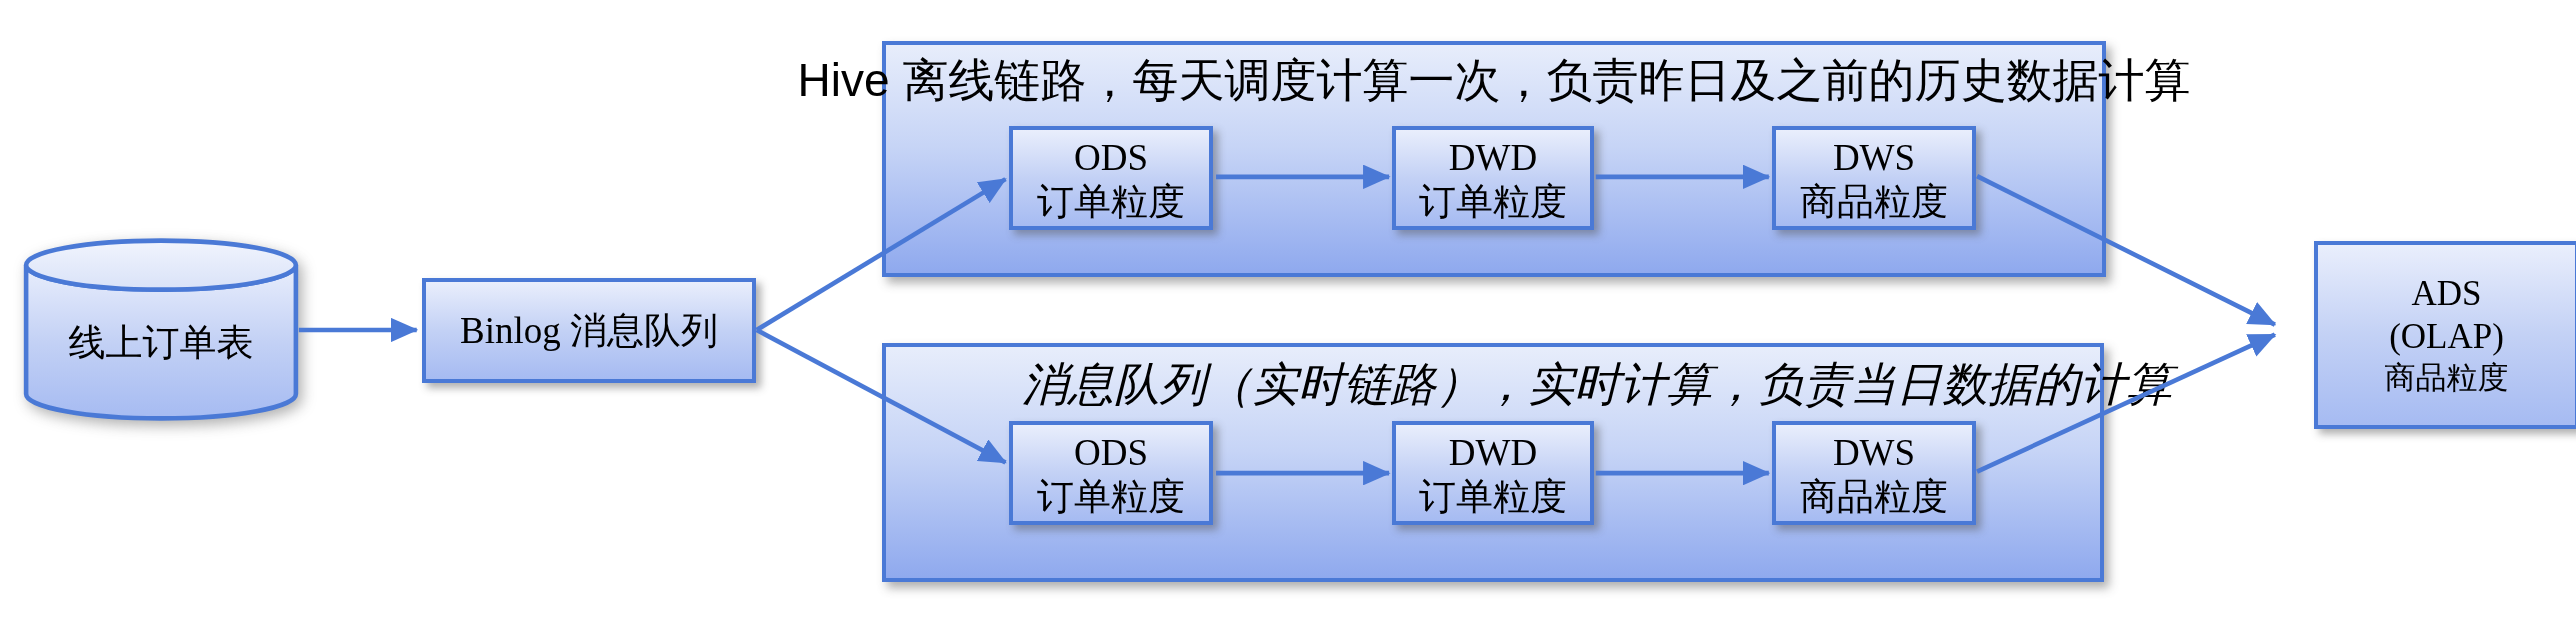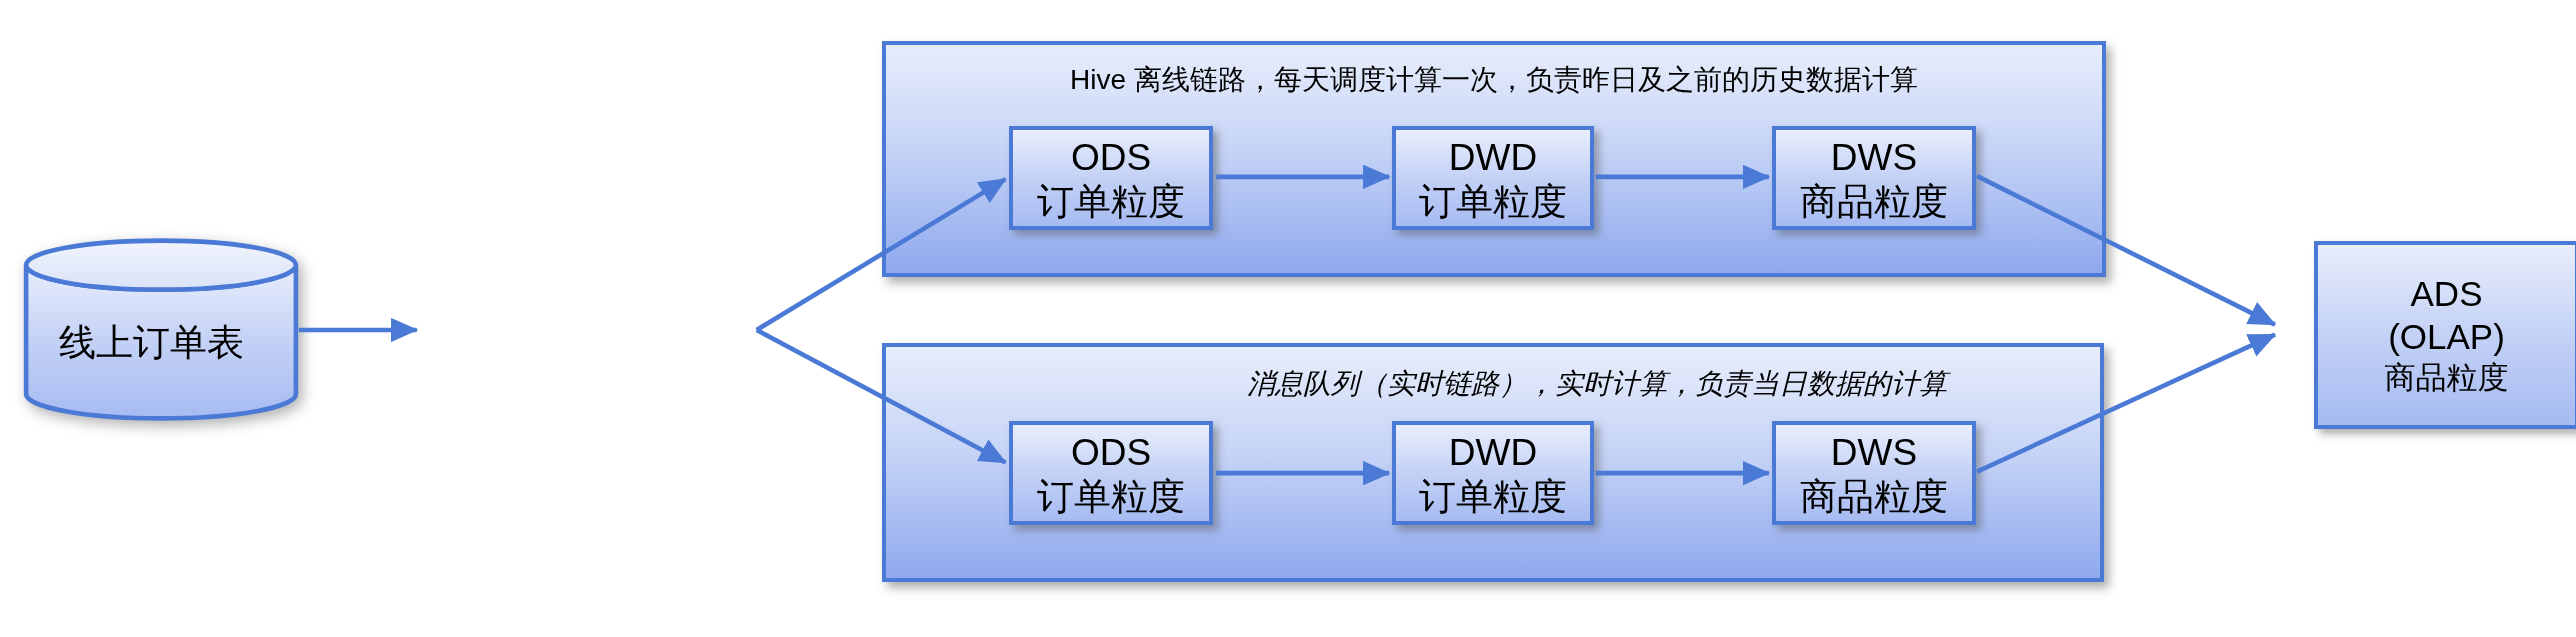--- a/index.html
+++ b/index.html
@@ -15,47 +15,48 @@
   .group{
     position:absolute;
     box-sizing:border-box;
     border:4.6px solid #4a79d6;
     background:linear-gradient(180deg,#e7edfb 0%,#c6d4f6 45%,#8fa9ee 100%);
     box-shadow:5.4px 6.1px 9.2px rgba(80,80,80,0.45);
   }
   .group-title{
     position:absolute;
     white-space:nowrap;
-    font-size:28px;
+    font-size:46px;
     line-height:40px;
     font-weight:500;
     transform:translateX(-50%);
   }
   
   .node{
     position:absolute;
     box-sizing:border-box;
     border:4.6px solid #4a79d6;
     background:linear-gradient(180deg,#e9eefc 0%,#c3d1f5 50%,#a6bbf2 100%);
     box-shadow:4.6px 5.4px 7.7px rgba(80,80,80,0.45);
     display:flex;flex-direction:column;
     align-items:center;justify-content:center;
     text-align:right;
+    font-family:Liberation Serif, serif;
   }
   .node-name{font-size:37px;line-height:46px;font-weight:500;}
   .node-sub{font-size:37px;line-height:41px;font-weight:500;}
   .binlog-label{font-size:37px;line-height:41px;font-weight:500;white-space:nowrap;}
   .ads-line{font-size:35px;line-height:43px;font-weight:500;}
   .ads-sub{font-size:31px;line-height:40px;font-weight:500;}
   
   .cylinder{position:absolute;left:23px;top:236px;width:276px;height:187px;}
   .cylinder svg{position:absolute;left:0;top:0;filter:drop-shadow(4.6px 5.4px 6.9px rgba(80,80,80,0.45));}
   .cyl-label{
     position:absolute;left:0;top:86px;width:100%;
-    font-size:37px;line-height:41px;font-weight:500;padding-left:36px;
+    text-align:center;font-size:37px;line-height:41px;font-weight:500;
   }
   
   .arrows{position:absolute;left:0;top:0;pointer-events:none;}
 </style>
 </head>
 <body>
 
 <div class="canvas">
 
   <div class="cylinder">
@@ -70,20 +71,23 @@
           <stop offset="0" stop-color="#f1f4fd"></stop>
           <stop offset="1" stop-color="#d9e2f8"></stop>
         </linearGradient>
       </defs>
       <path d="M4,38 L4,206 A176,32 0 0 0 356,206 L356,38 A176,32 0 0 1 4,38 Z" fill="url(#cylBody)" stroke="#4a79d6" stroke-width="6"></path>
       <ellipse cx="180" cy="38" rx="176" ry="32" fill="url(#cylTop)" stroke="#4a79d6" stroke-width="6"></ellipse>
     </svg>
     <div class="cyl-label">线上订单表</div>
   </div>
 
+  <div class="node" style="left:422px;top:278px;width:334px;height:105px;">
+    <span class="binlog-label">Binlog 消息队列</span>
+  </div>
 
   <div class="group" style="left:882px;top:41px;width:1224px;height:236px;">
     <div class="group-title" style="left:50%;top:15.3px;">Hive 离线链路，每天调度计算一次，负责昨日及之前的历史数据计算</div>
   </div>
 
   <div class="group" style="left:882px;top:343px;width:1222px;height:239px;">
     <div class="group-title" style="left:711px;top:17px;font-style:italic;">消息队列（实时链路），实时计算，负责当日数据的计算</div>
   </div>
 
   <div class="node" style="left:1009px;top:126px;width:204px;height:104px;">

